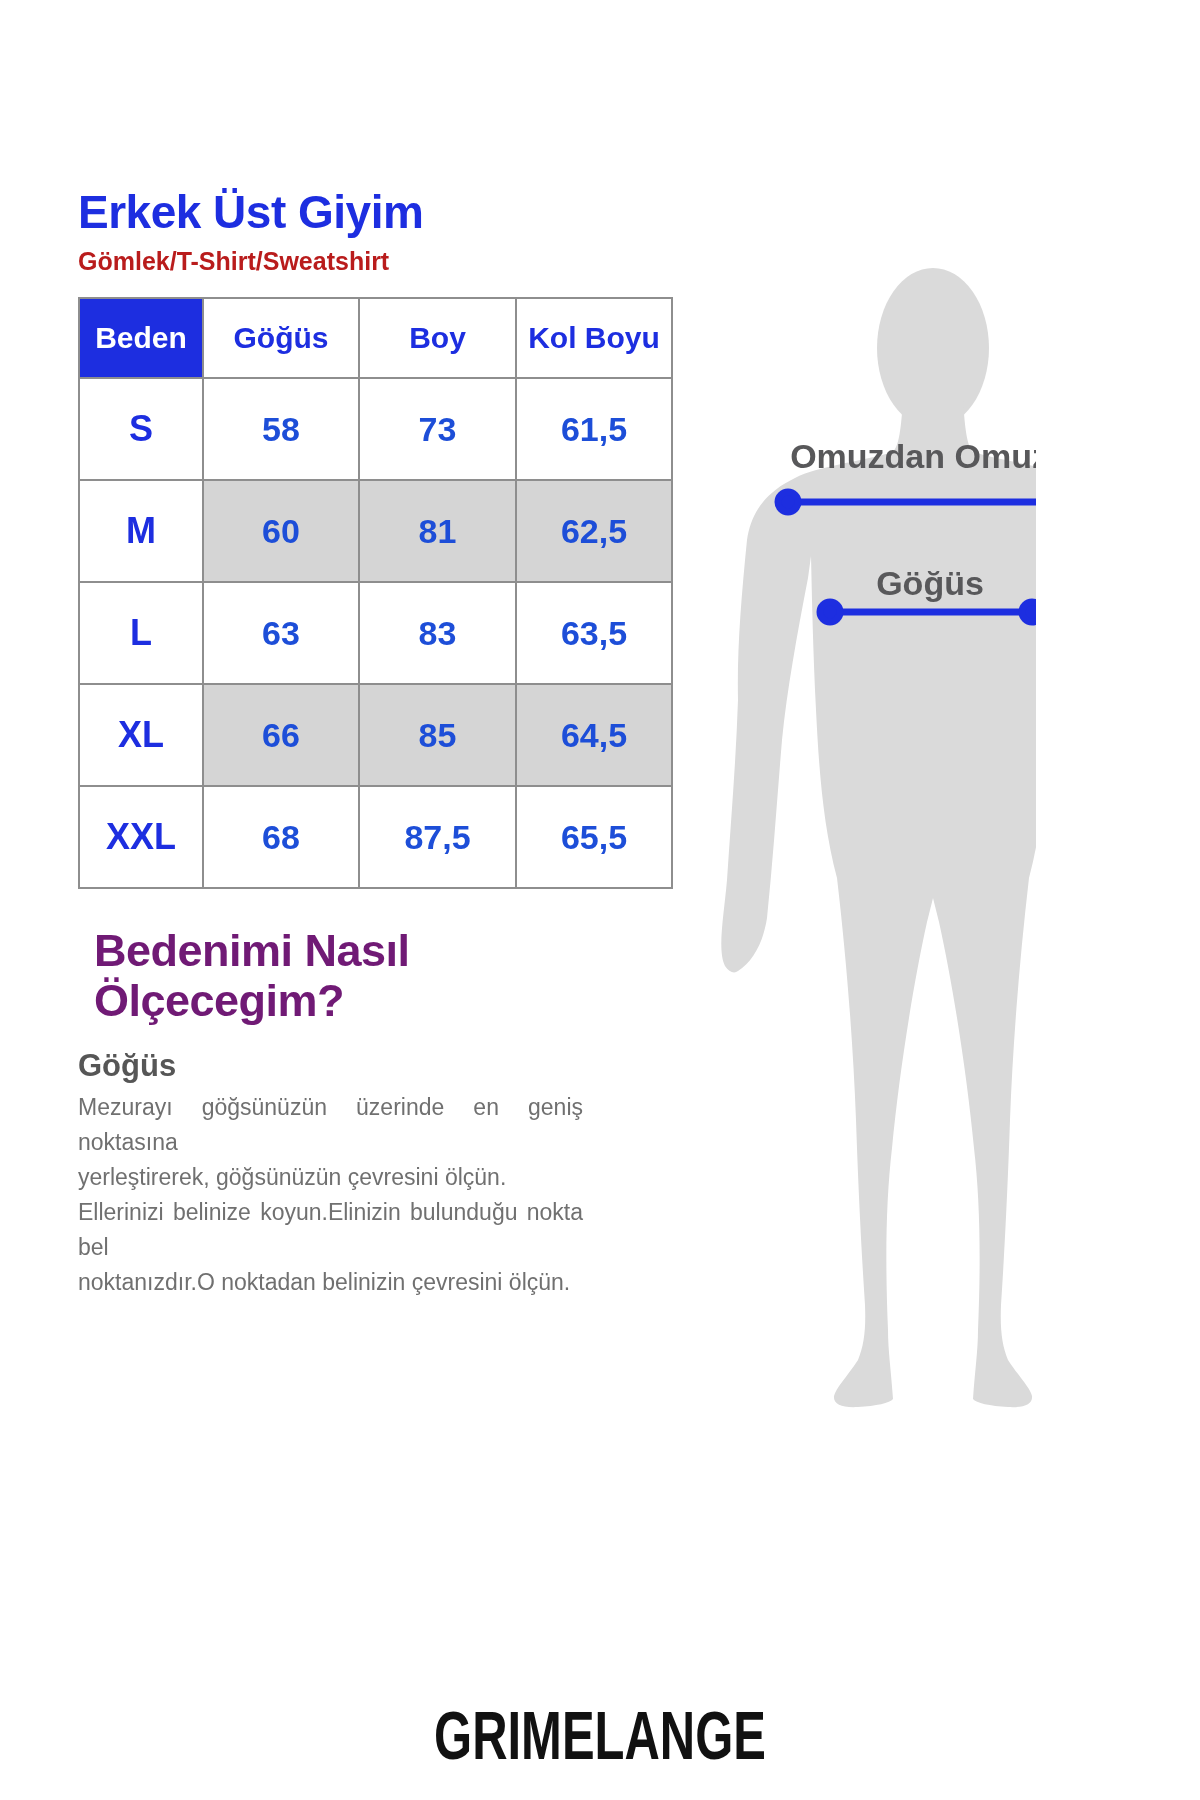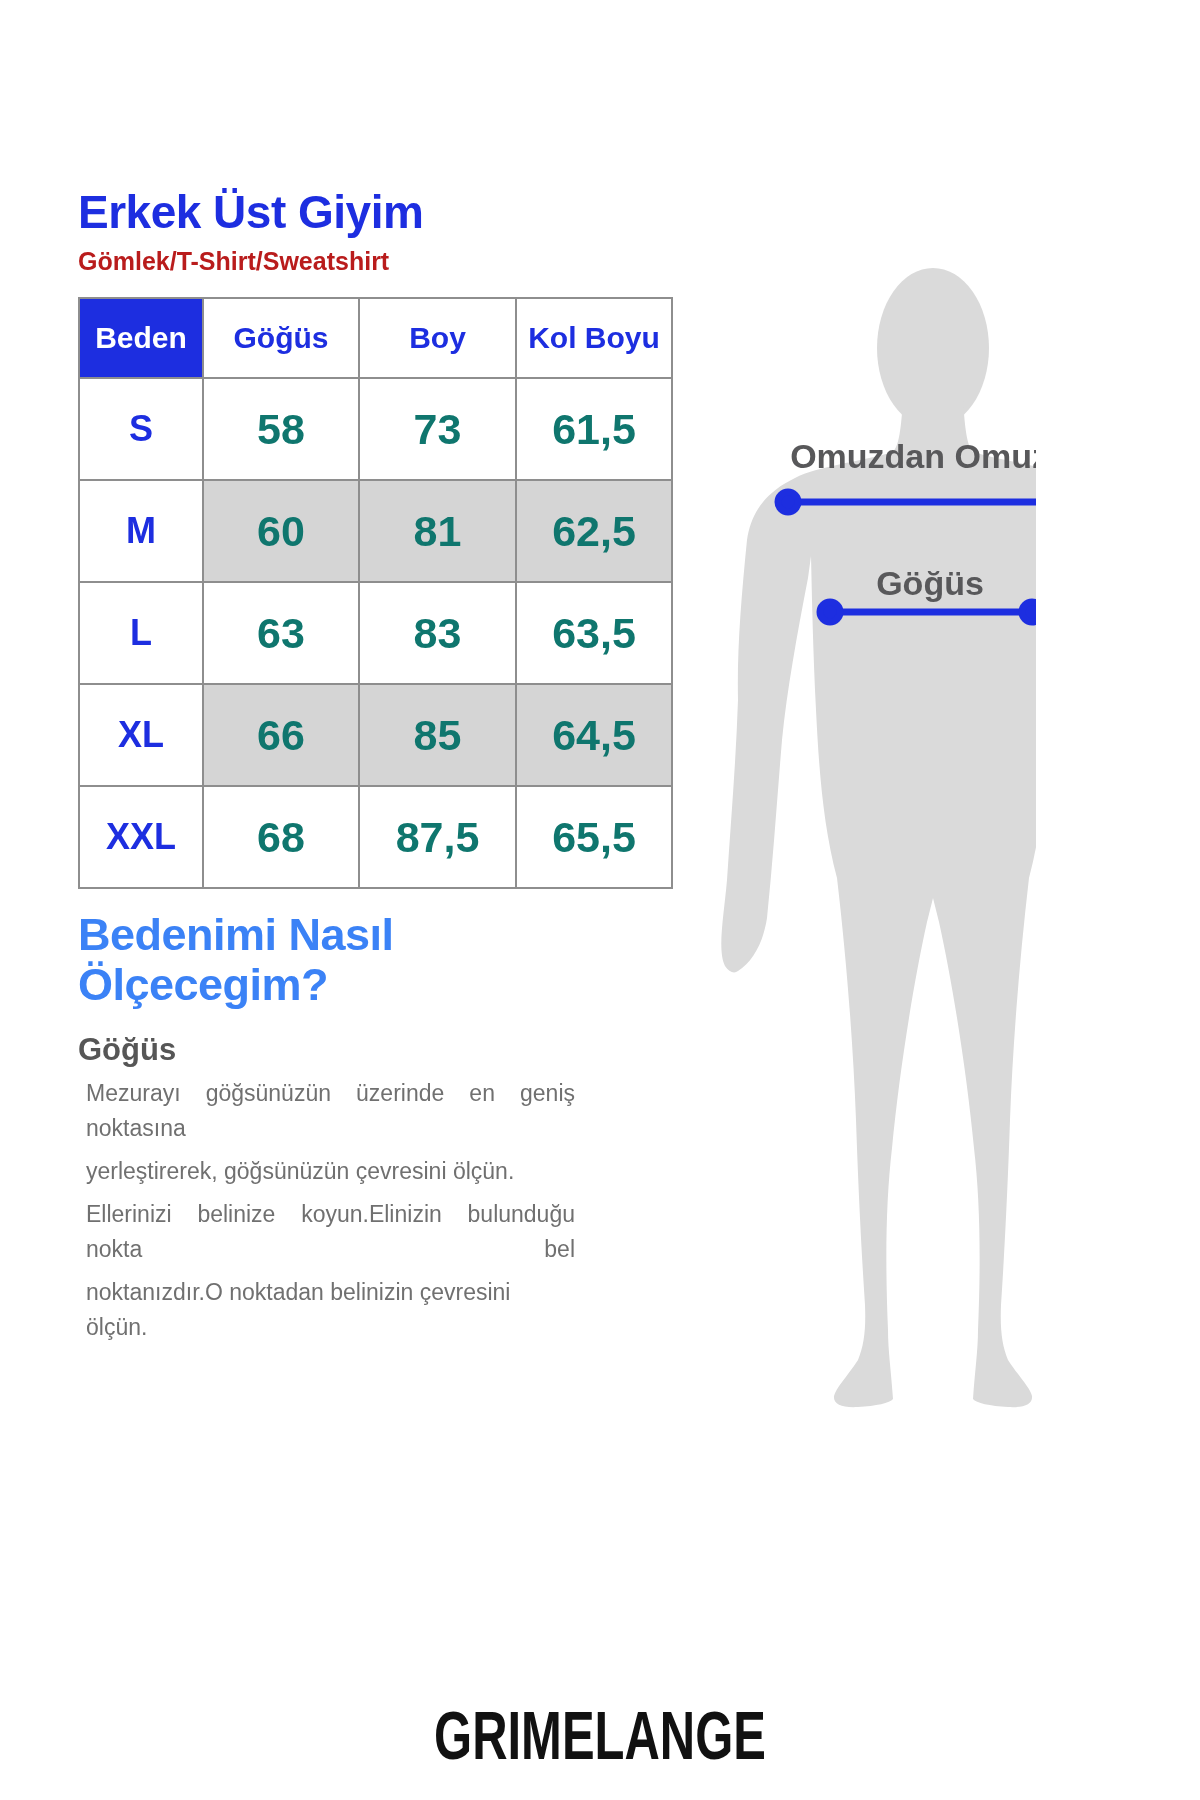--- a/index.html
+++ b/index.html
@@ -23,32 +23,32 @@
     border-collapse:collapse;table-layout:fixed;
   }
   table.size-table td,table.size-table th{
     border:2px solid #8E8E8E;text-align:center;vertical-align:middle;padding:4px;
   }
   table.size-table thead tr{height:80px;}
   table.size-table tbody tr{height:102px;}
   th.h-beden{background:#1D2EE0;color:#ffffff;font-size:30px;font-weight:bold;}
   th.h-col{color:#1D2EE0;font-size:30px;font-weight:bold;background:#ffffff;}
   td.size-cell{color:#1D2EE0;font-size:36px;font-weight:bold;background:#ffffff;}
-  td.value-cell{color:#0f766e;font-size:43px;font-weight:bold;background:#ffffff;}
+  td.value-cell{color:#1d4ed8;font-size:34px;font-weight:bold;background:#ffffff;}
   tr.striped td.value-cell{background:#D5D5D5;}
   
   .guide{position:absolute;left:78px;top:910px;width:505px;}
   .guide-heading{
-    margin:0;font-size:45px;line-height:50px;font-weight:bold;
-    letter-spacing:-0.5px;color:#3b82f6;
+    margin:16px;font-size:45px;line-height:50px;font-weight:bold;
+    letter-spacing:-0.5px;color:#701a75;
   }
   .guide-section h3{
     margin:22px 0 6px 0;font-size:31px;line-height:36px;font-weight:bold;color:#565656;
   }
-  .guide-section p{margin:8px;font-size:23px;line-height:35px;color:#707070;}
+  .guide-section p{margin:0;font-size:23px;line-height:35px;color:#707070;}
   .jline{text-align:justify;text-align-last:justify;}
   .lline{text-align:left;}
   
   .diagram-svg{position:absolute;left:0;top:0;pointer-events:none;}
   .dlabel{
     position:absolute;font-size:34px;font-weight:bold;color:#58585A;white-space:nowrap;
     transform:translate(-50%,-50%);
   }
   .dlabel.rot{transform:translate(-50%,-50%) rotate(90deg);}
   

